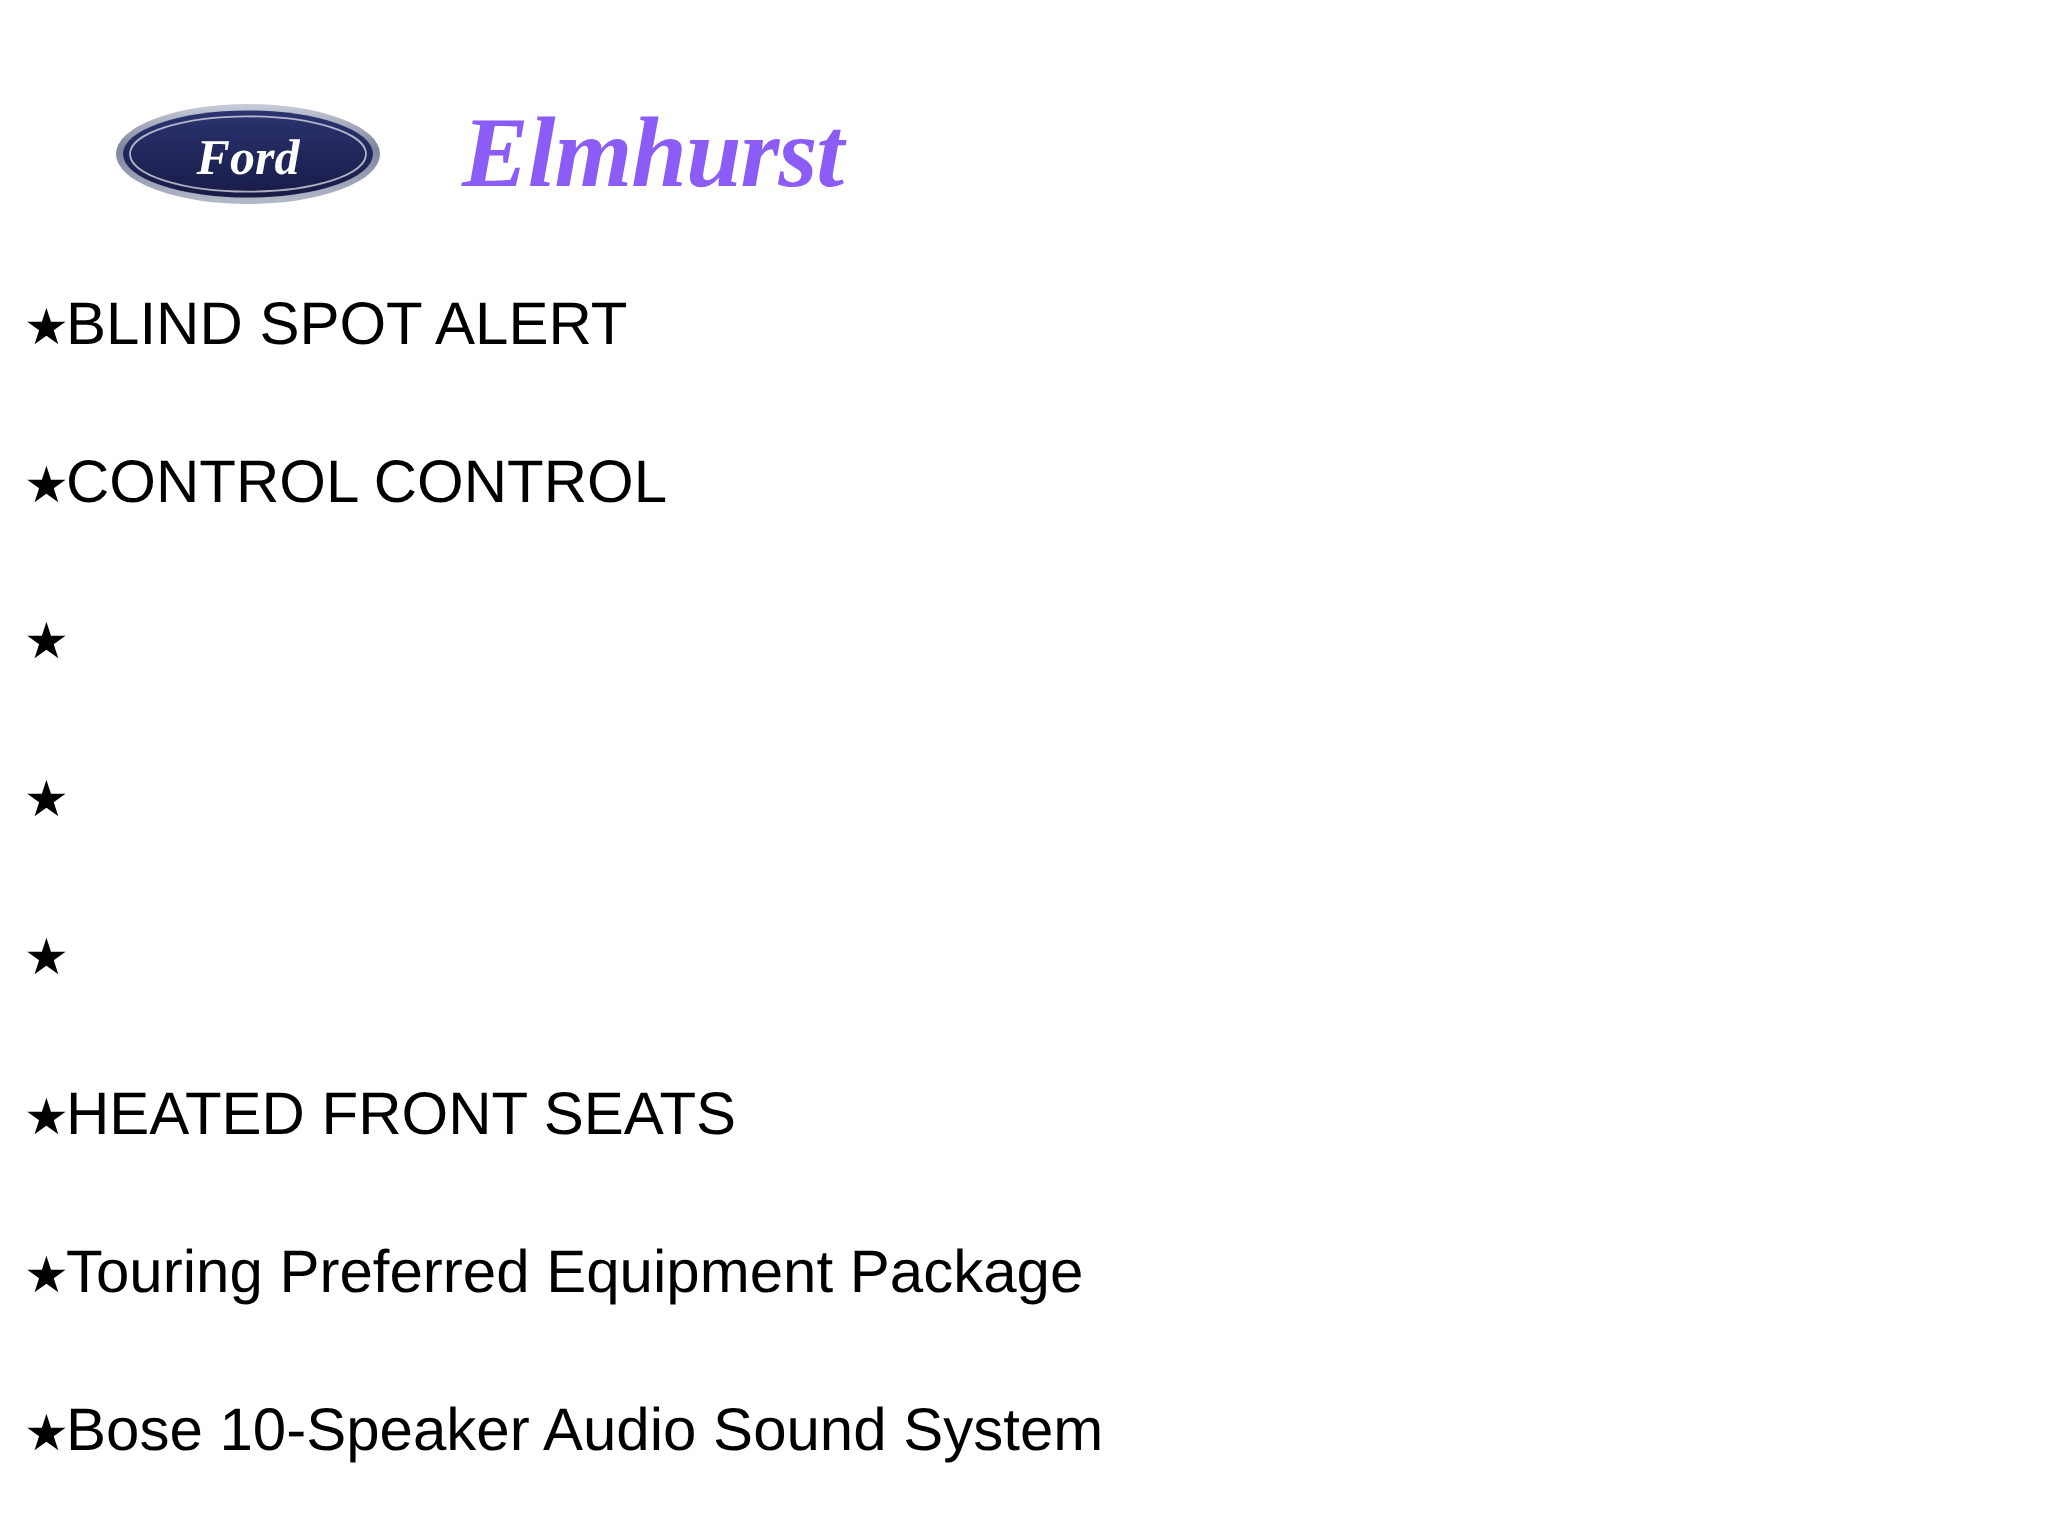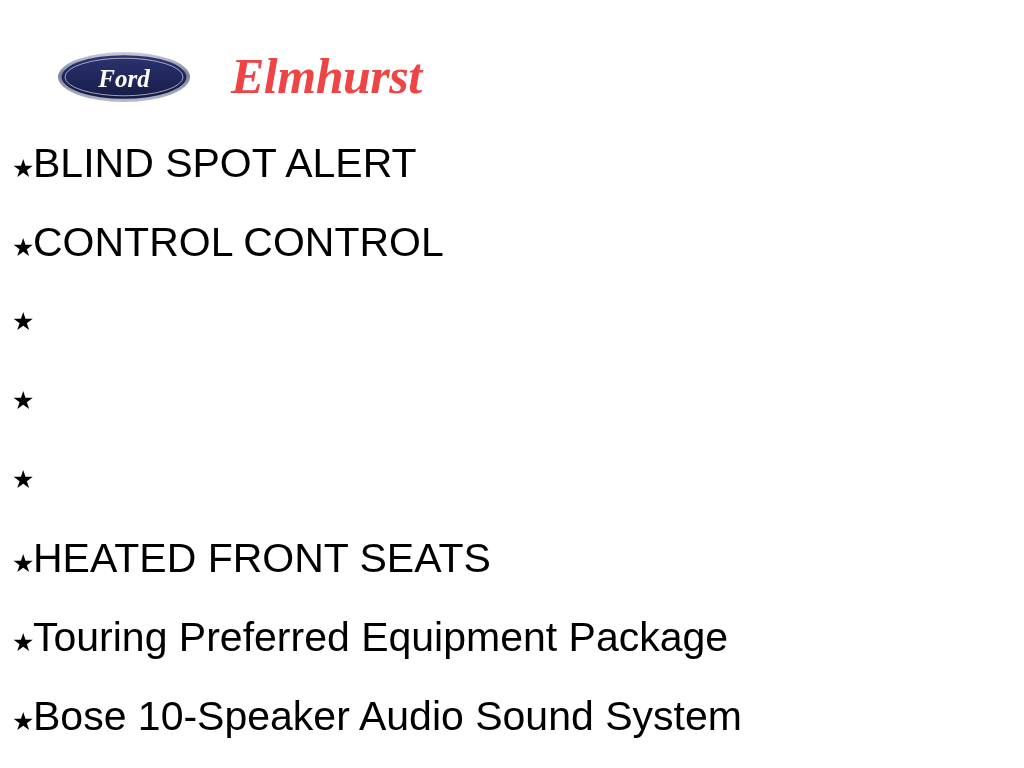--- a/index.html
+++ b/index.html
@@ -43,21 +43,21 @@
   .dealer-name {
     position: absolute;
     left: 231px;
     top: 36px;
     font-family: "Liberation Serif", serif;
     font-weight: bold;
     font-style: italic;
     font-size: 50px;
     line-height: 56px;
     letter-spacing: -0.5px;
-    color: #ef4444;
+    color: #8b5cf6;
     white-space: nowrap;
   }
 
   
   .feature-list {
     position: absolute;
     left: 0;
     top: 143px;
     width: 1024px;
     margin: 0;
@@ -76,21 +76,21 @@
     width: 33px;
     padding-left: 12px;
     box-sizing: border-box;
     font-size: 25px;
     line-height: 40px;
     color: #000000;
   }
 
   .feature-label {
     flex: 0 1 auto;
-    font-size: 41px;
+    font-size: 30px;
     line-height: 40px;
     color: #000000;
     white-space: nowrap;
   }
 </style>
 </head>
 <body>
 
 <div class="brand-header">
 

